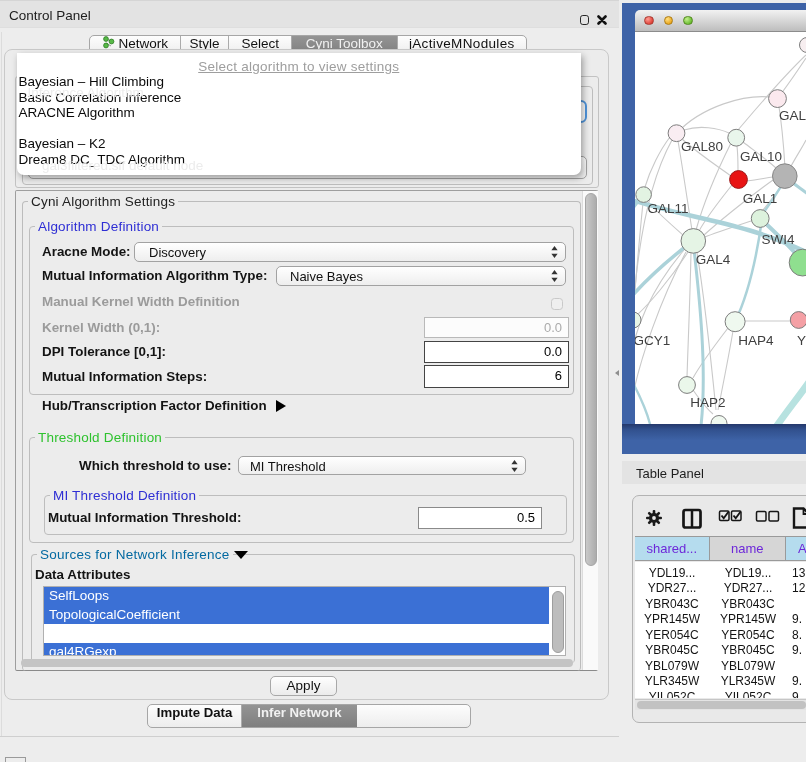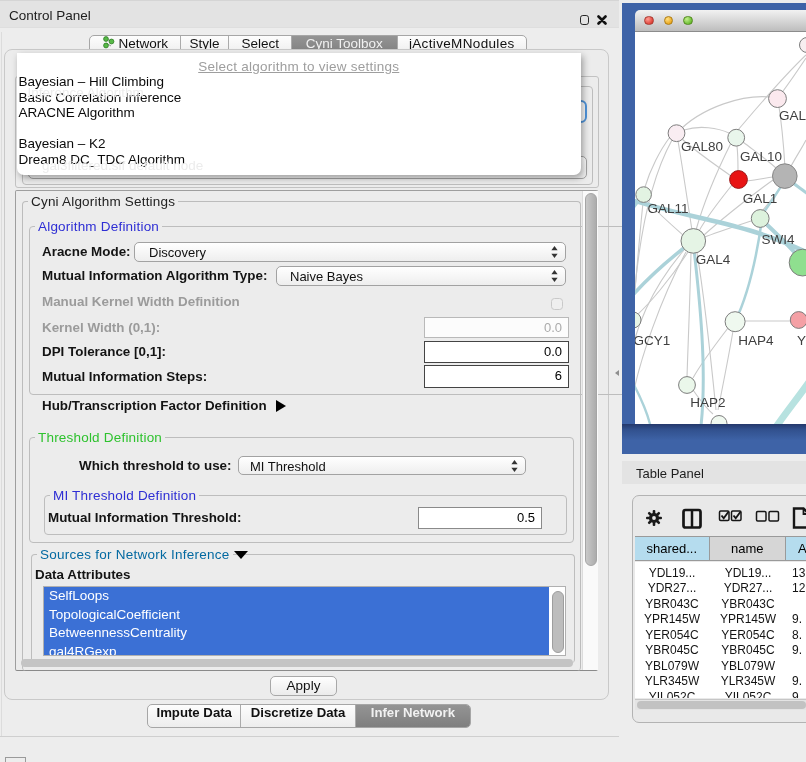--- a/index.html
+++ b/index.html
@@ -61,21 +61,21 @@
 #mactitle { left:635px; top:10px; width:171px; height:22px;
   background:linear-gradient(#f2f2f2,#bdbdbd); border-radius:5px 0 0 0;
   border-bottom:1px solid #8c8c8c; }
 .tl { position:absolute; top:5.5px; width:9.5px; height:9.5px; border-radius:50%; }
 #canvas { left:635px; top:32px; width:171px; height:392px; background:#fff; overflow:hidden; }
 
 #tptitle { left:622px; top:461px; width:184px; height:23px; background:#e3e3e3; }
 #tpbox { left:632px; top:495px; width:184px; height:228px; background:#e9e9e9;
   border:1px solid #b3b3b3; border-radius:7px; }
 #thead { left:635px; top:536px; width:171px; height:25px; border-top:1px solid #9a9a9a;
-  border-bottom:1px solid #9a9a9a; display:flex; font-size:13px; color:#000000; }
+  border-bottom:1px solid #9a9a9a; display:flex; font-size:13px; color:#6d28d9; }
 #thead div { display:flex; align-items:center; justify-content:center; }
 #tbody { left:635px; top:562px; width:171px; height:136px; background:#fff;
   overflow:hidden; font-size:12px; color:#141414; }
 #tbody .tr { position:absolute; height:15.5px; line-height:15.5px; white-space:nowrap; }
 </style>
 </head>
 <body>
 
 <div class="abs" id="titlebar">
     <span class="t">Control Panel</span>
@@ -110,21 +110,21 @@
 <div class="abs" style="left:566px;top:100px;width:21px;height:23px;border:2.5px solid #4f94da;border-radius:6px;background:#fafafa"></div>
 
 <div class="combo" style="left:28px;top:156px;width:559px;height:22.5px">
  <span class="cv" style="left:10px;color:#555">gal3filtered.sif default node</span>
 </div>
 
 <div class="abs grp" style="left:22px;top:201px;width:559px;height:470px;border-color:#bcbcbc;border-bottom:none">
  <span class="gt" style="left:5px;color:#222">Cyni Algorithm Settings</span>
 </div>
 
-<div class="abs grp" style="left:29px;top:226px;width:606px;height:169px">
+<div class="abs grp" style="left:29px;top:226px;width:545px;height:169px">
  <span class="gt" style="left:5px;color:#2e2ed4">Algorithm Definition</span>
 </div>
 <div class="lbl" style="left:42px;top:244px">Aracne Mode:</div>
 <div class="combo" style="left:134px;top:241.5px;width:432px;height:20px">
  <span class="cv" style="left:14px">Discovery</span>
     <span class="ar">
       <svg width="7" height="12" viewBox="0 0 7 12">
         <path d="M3.5 0 L6.6 4.3 H0.4 Z" fill="#333"></path>
         <path d="M3.5 12 L6.6 7.7 H0.4 Z" fill="#333"></path>
       </svg>
@@ -172,21 +172,20 @@
 <div class="fld" style="left:418px;top:507px;width:124px;height:22px;line-height:19px;border:1px solid #8a8a8a">0.5</div>
 
 <div class="abs grp" style="left:31px;top:554px;width:544px;height:109px;border-bottom:none">
  <span class="gt" style="left:5px;color:#0369a1;letter-spacing:0.25px">Sources for Network Inference</span>
 </div>
 <div class="abs" style="left:234px;top:551px;width:0;height:0;border-top:8px solid #000;border-left:7.2px solid transparent;border-right:7.2px solid transparent"></div>
 <div class="lbl" style="left:35px;top:567px">Data Attributes</div>
 <div class="abs" id="dlist">
  <div class="row" style="top:0">SelfLoops</div>
  <div class="row" style="top:18.7px">TopologicalCoefficient</div>
- <div class="row" style="top:37.4px">BetweennessCentrality</div>
  <div class="row" style="top:56.1px">gal4RGexp</div>
  <div style="position:absolute;left:508px;top:4px;width:12px;height:62px;background:#bdbdbd;border:1px solid #9e9e9e;border-radius:6px"></div>
 </div>
 
 <div class="abs" style="left:21px;top:658.5px;width:552px;height:8.8px;background:#c4c4c4;border-radius:4.5px"></div>
 
 <div class="abs" style="left:581.5px;top:190.5px;width:16px;height:479px;background:#fafafa;border-left:1px solid #dcdcdc"></div>
 <div class="abs" style="left:584.5px;top:193px;width:12px;height:373px;background:linear-gradient(90deg,#c9c9c9,#acacac);border:1px solid #a5a5a5;border-radius:6.5px"></div>
 
 <div class="abs" id="popup">
@@ -196,21 +195,20 @@
  <div class="it" style="top:52px;font-weight:normal">ARACNE Algorithm</div>
  <div class="it" style="top:83px">Bayesian – K2</div>
  <div class="it" style="top:98.5px">Dream8 DC_TDC Algorithm</div>
  <div class="ghost" style="left:11px;top:32px">Inference Algorithm</div>
  <div class="ghost" style="left:25.5px;top:105px">gal3filtered.sif default node</div>
 </div>
 
 <div class="abs" id="applybtn">Apply</div>
 <div class="abs tabs" id="bottabs">
  <div class="tb" style="width:94px">Impute Data</div>
- <div class="tb" style="width:115px">Discretize Data</div>
  <div class="tb sel" style="width:115px">Infer Network</div>
 </div>
 <div class="abs" style="left:0;top:736px;width:619px;border-top:1px solid #cfcfcf"></div>
 <div class="abs" style="left:5px;top:757px;width:21px;height:10px;border:1px solid #9a9a9a;background:#ededed"></div>
 
 <div class="abs" style="left:614.5px;top:370px;width:0;height:0;border-right:4px solid #8f8f8f;border-top:3.5px solid transparent;border-bottom:3.5px solid transparent"></div>
 
 <div class="abs" id="bluewin"></div>
 <div class="abs" style="left:622px;top:424px;width:184px;height:30px;background:linear-gradient(#24386b,#31508d 18%,#3e63a7 55%)"></div>
 <div class="abs" id="mactitle">

